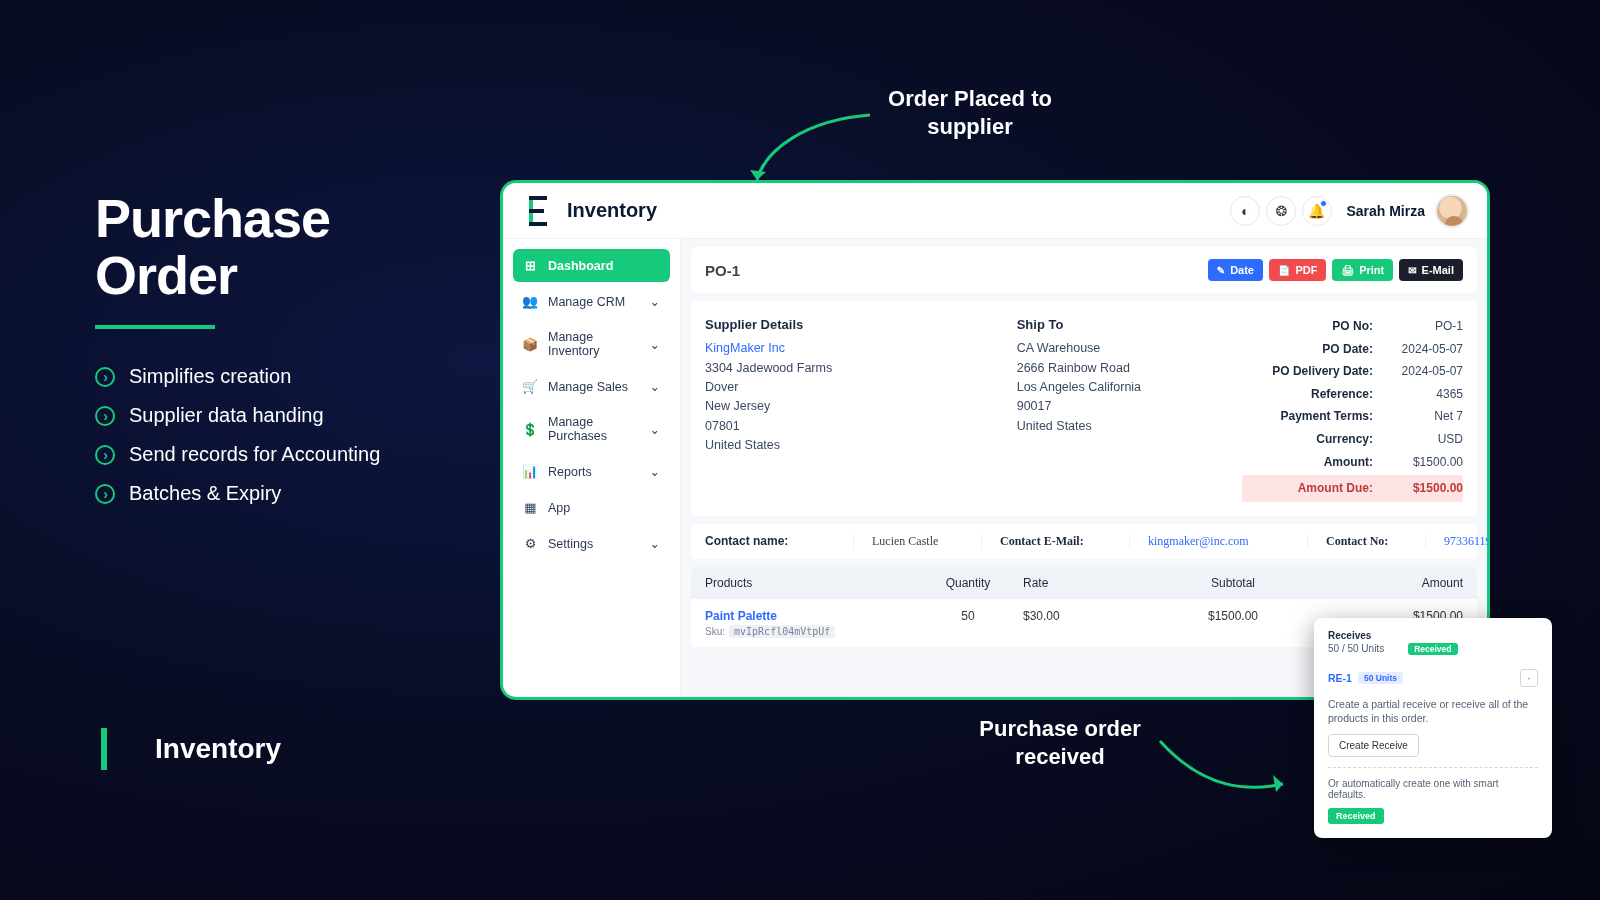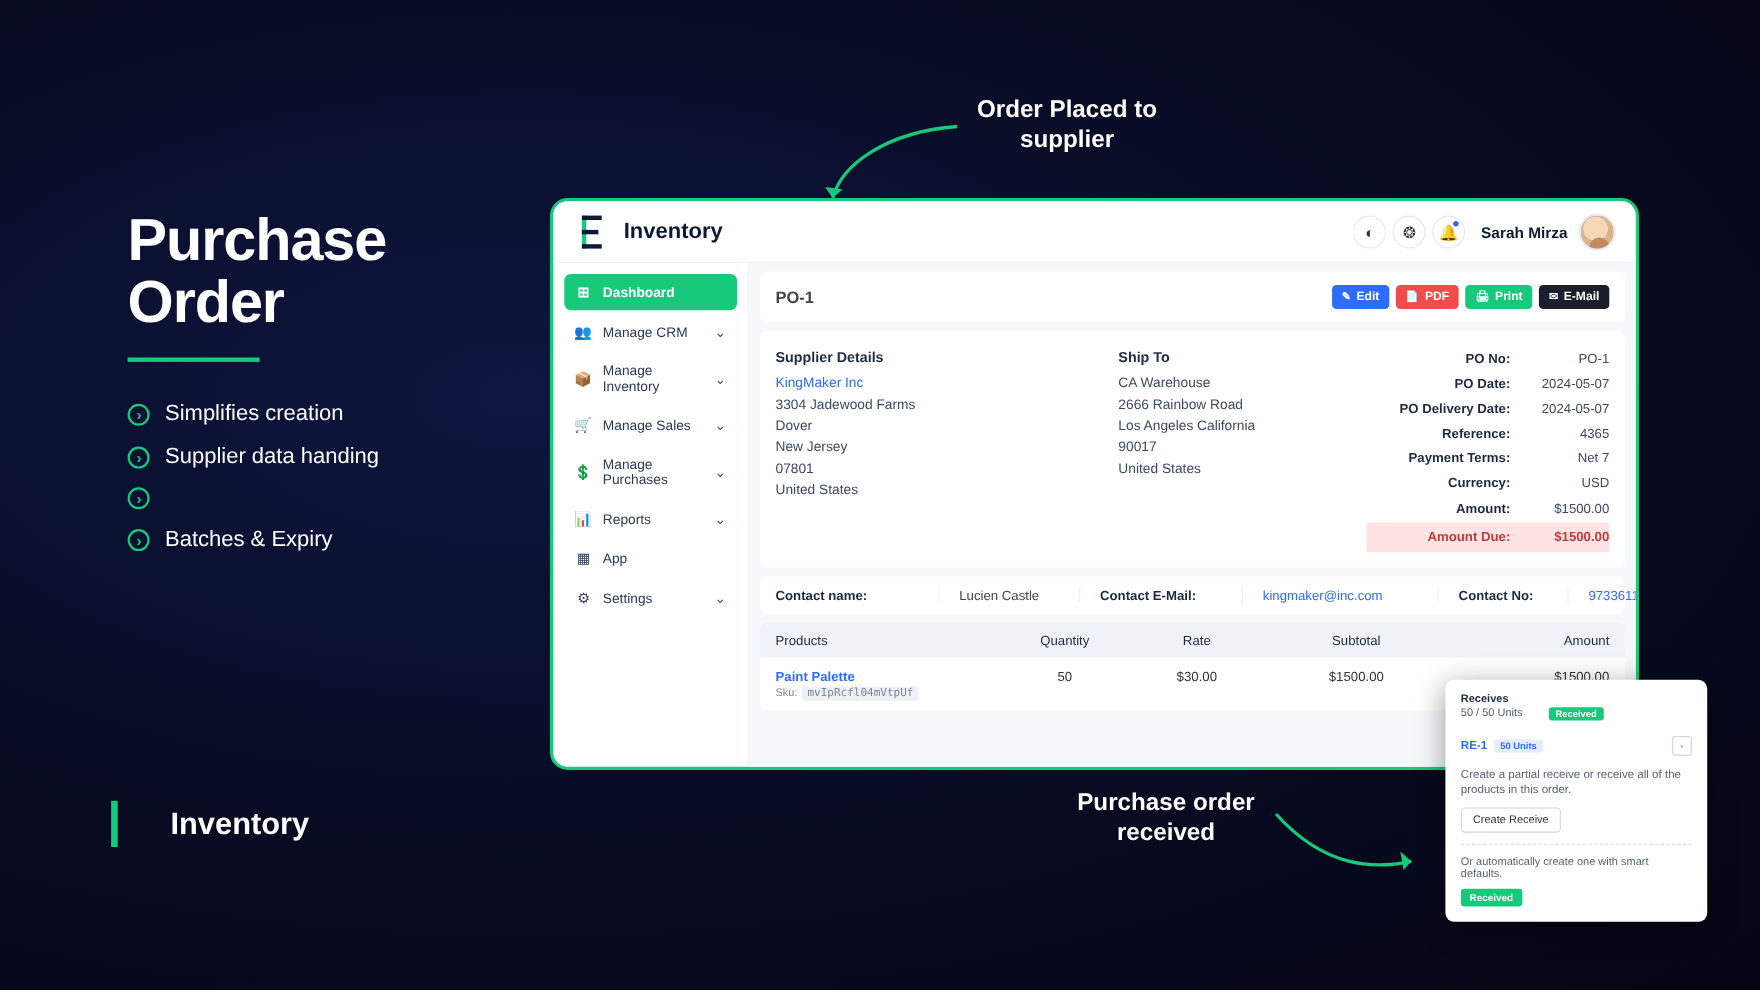--- a/index.html
+++ b/index.html
@@ -5,21 +5,21 @@
   * { box-sizing: border-box; margin: 0; padding: 0; }
   body {
     width: 1600px; height: 900px;
     background: radial-gradient(ellipse at 30% 40%, #0d1640 0%, #080c24 50%, #050614 100%);
     font-family: -apple-system, BlinkMacSystemFont, "Segoe UI", Arial, sans-serif;
     color: #fff; position: relative; overflow: hidden;
   }
 
   
   .promo {
-    position: absolute; left: 95px; top: 190px; width: 370px; margin-left: 21px;
+    position: absolute; left: 95px; top: 190px; width: 370px;
   }
   .promo h1 { font-size: 54px; font-weight: 800; line-height: 1.05; letter-spacing: -1px; }
   .underline { width: 120px; height: 4px; background: #17c97a; margin-top: 22px; margin-bottom: 36px; }
   .promo ul { list-style: none; }
   .promo li { display: flex; align-items: center; gap: 14px; font-size: 20px; font-weight: 500; margin-bottom: 16px; }
   .chev-circle {
     width: 20px; height: 20px; border: 2px solid #17c97a; border-radius: 50%;
     display: inline-flex; align-items: center; justify-content: center; flex: none;
   }
   .chev-circle::after { content: "›"; color: #17c97a; font-size: 14px; font-weight: 800; line-height: 1; margin-left: 1px; }
@@ -105,31 +105,31 @@
   .meta-row { display:flex; justify-content:center; font-size:12px; padding: 2px 0; }
   .meta-row .l { text-align:right; flex:1; padding-right: 12px; color:#1c2a40; font-weight:600; }
   .meta-row .v { width: 78px; text-align:right; }
   .meta-row.due { background:#fde3e3; padding:4px 0 4px 4px; border-radius:2px; margin-top:2px;}
   .meta-row.due .l,.meta-row.due .v{ color:#c23b3b; font-weight:700;}
 
   .contact-bar{ background:#fff; border-radius:6px; margin-top:8px; padding:10px 14px; display:flex; font-size:12px; color:#444; }
   .contact-bar .cc { flex:0 0 auto; display:flex; gap:8px; align-items:center; }
   .contact-bar .cc .lbl{ font-weight:700; color:#1c2a40;}
   .contact-bar .cc .val{}
-  .contact-bar .cc + .cc { border-left:1px solid #edf0f5; padding-left:18px; margin-left:18px;}
+  .contact-bar .cc + .cc { border-left:1px solid #edf0f5; padding-left:18px; margin-left:18px;font-family:Liberation Serif, serif;}
 
   .ptable { margin-top:8px; }
   .ptable .hdr { display:flex; background:#eff2f7; padding:9px 14px; font-size:12px; font-weight:400; color:#1c2a40; border-radius:6px 6px 0 0;}
   .ptable .row { display:flex; background:#fff; padding:10px 14px; font-size:12px; color:#333; border-radius:0 0 6px 6px;}
   .pname { flex:1 1 auto; }
   .pname .nm{ color:#2e6bff; font-weight:600;}
   .pname .sku { margin-top:3px; font-size:10px; color:#7a8798;}
   .pname .sku .chip{ background:#edf0f5; border-radius:3px; padding:1px 5px; margin-left:4px; font-family:monospace;}
   .qty { width:110px; text-align:center;}
-  .rate{ width:130px; text-align:center;}
+  .rate{ width:130px; text-align:left;}
   .sub { width:160px; text-align:center;}
   .amt { width:150px; text-align:right;}
 
   
   .receives {
     position:absolute; right: 48px; bottom: 62px; width: 238px; background:#fff; color:#333;
     border-radius:8px; box-shadow:0 6px 26px rgba(0,0,0,.4); padding: 12px 14px 14px 14px; font-size:10.5px;
   }
   .receives h5{ font-size:10px; font-weight:800; color:#1c2a40;}
   .receives .units{ color:#4a5a72; font-size:10px; margin-top:2px; display:flex; align-items:center; gap:24px;}
@@ -157,20 +157,21 @@
     <li>
         <span class="chev-circle"></span>
         <span>Simplifies creation</span>
       </li>
     <li>
         <span class="chev-circle"></span>
         <span>Supplier data handing</span>
       </li>
     <li>
         <span class="chev-circle"></span>
+        <span>Send records for Accounting</span>
       </li>
     <li>
         <span class="chev-circle"></span>
         <span>Batches &amp; Expiry</span>
       </li>
   </ul>
 </div>
 
 <div class="bottom-logo">
   <div class="logo-mark">
@@ -264,21 +265,21 @@
         <span class="chev">⌄</span>
       </div>
     </div>
 
     <div class="main">
       <div class="topbar">
         <span class="po">PO-1</span>
         <div class="btns">
           <div class="btn blue">
               <span class="i">✎</span>
-              <span>Edit</span>
+              <span>Date</span>
             </div>
           <div class="btn red">
               <span class="i">📄</span>
               <span>PDF</span>
             </div>
           <div class="btn green">
               <span class="i">🖨</span>
               <span>Print</span>
             </div>
           <div class="btn dark">

